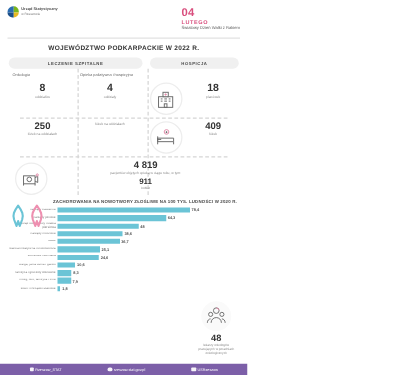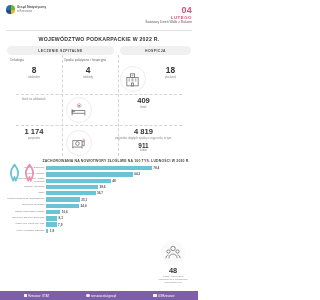--- a/index.html
+++ b/index.html
@@ -20,21 +20,21 @@
   .logo-mark { width:9px; height:9px; position:relative; flex:0 0 auto; }
   .logo-mark .q { position:absolute; width:4.5px; height:4.5px; }
   .logo-mark .q1 { left:0; top:0; background:#2b6cb0; border-radius:4.5px 0 0 0; }
   .logo-mark .q2 { right:0; top:0; background:#7ab51d; border-radius:0 4.5px 0 0; }
   .logo-mark .q3 { left:0; bottom:0; background:#1a4f8a; border-radius:0 0 0 4.5px; }
   .logo-mark .q4 { right:0; bottom:0; background:#e8b923; border-radius:0 0 4.5px 0; }
   .logo-txt { line-height:1.25; }
   .logo-txt .l1 { font-size:3.1px; font-weight:bold; color:#4a4a4a; letter-spacing:.05px; }
   .logo-txt .l2 { font-size:2.6px; color:#7a7a7a; }
 
-  .date-block { text-align:right; line-height:1.15; }
+  .date-block { text-align:left; line-height:1.15; }
   .date-day { font-size:9px; font-weight:bold; color:#d94f7e; letter-spacing:.2px; }
   .date-month { font-size:4.4px; font-weight:bold; color:#d94f7e; letter-spacing:.5px; }
   .date-occ { font-size:3.3px; color:#5a5a5a; margin-top:1px; }
 
   .hr-top { height:1px; background:#e2e2e2; margin:0 6px; }
 
   .main-title {
     text-align:center; font-size:5.2px; font-weight:bold; color:#333;
     letter-spacing:.25px; padding:5px 6px 4px 6px;
   }
@@ -183,20 +183,24 @@
       <div class="col last">
         <div class="big-num">18</div>
         <div class="sub-label">placówek</div>
       </div>
     </div>
 
     <div class="hdash"></div>
 
     <div class="stat-row">
       <div class="col">
+        <div class="big-num sm">250</div>
+        <div class="sub-label">łóżek na oddziałach</div>
+      </div>
+      <div class="col">
         <div class="sub-label">łóżek na oddziałach</div>
       </div>
       <div class="col icon-col">
         <div class="circ">
           <svg width="17" height="17" viewBox="0 0 24 24" fill="none" stroke="#6b6b6b" stroke-width="1.1">
             <circle cx="13" cy="5" r="2.6" stroke="#e08aa8"></circle>
             <path d="M12 5.3h2M13 4.3v2"></path>
             <path d="M3 12h18v4H3z"></path>
             <path d="M3 10v9M21 16v3"></path>
             <path d="M3 13.5h4"></path>
@@ -205,24 +209,20 @@
       </div>
       <div class="col last">
         <div class="big-num sm">409</div>
         <div class="sub-label">łóżek</div>
       </div>
     </div>
 
     <div class="hdash"></div>
 
     <div class="stat-row">
-      <div class="col">
-        <div class="big-num sm">1 174</div>
-        <div class="sub-label">pacjentów</div>
-      </div>
       <div class="col icon-col" style="align-items:flex-start;padding-top:2px;">
         <div class="circ">
           <svg width="17" height="17" viewBox="0 0 24 24" fill="none" stroke="#6b6b6b" stroke-width="1.1">
             <rect x="4" y="8" width="13" height="9"></rect>
             <circle cx="10.5" cy="12" r="2.6"></circle>
             <path d="M17 10l3-1.5v7L17 14"></path>
             <circle cx="19.5" cy="7" r="1.2" stroke="#e08aa8"></circle>
             <path d="M4 17v2M17 17v2"></path>
           </svg>
         </div>

